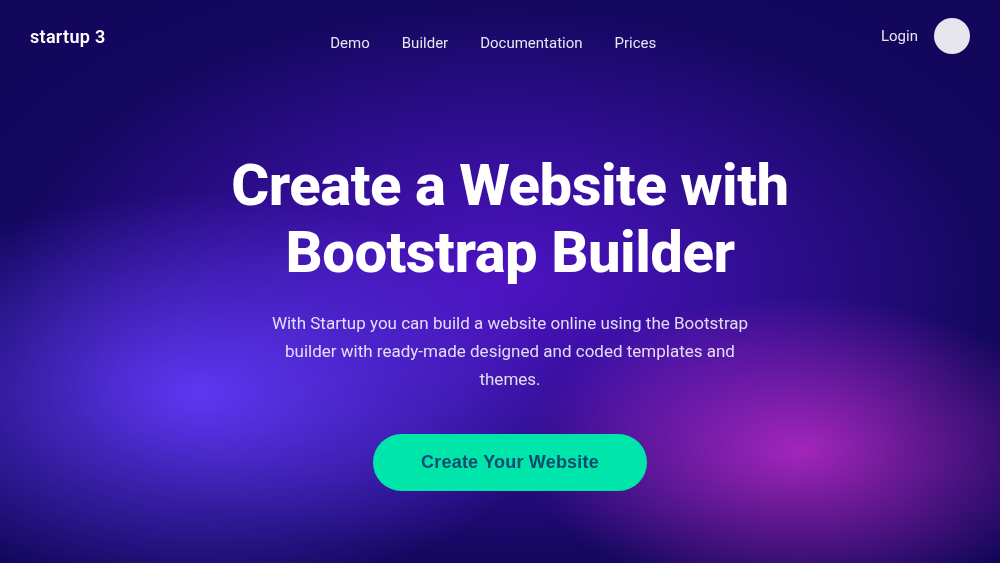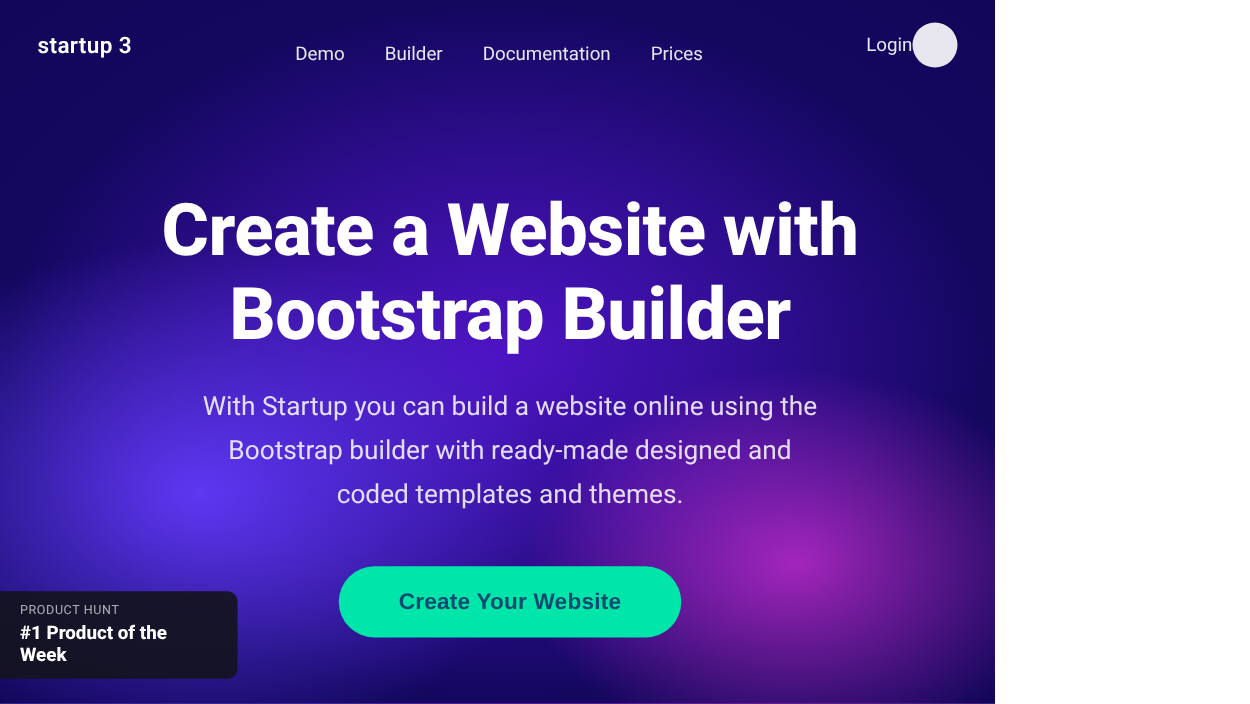--- a/index.html
+++ b/index.html
@@ -10,21 +10,21 @@
 
     body {
       width: 1000px;
       height: 563px;
       overflow: hidden;
       font-family: -apple-system, BlinkMacSystemFont, 'Segoe UI', Roboto, sans-serif;
     }
 
     .hero-section {
       position: relative;
-      width: 796px;
+      width: 1000px;
       height: 563px;
       background: radial-gradient(ellipse at 30% 60%, #9b30ff 0%, #6020cc 20%, #3a10a0 40%, #1a0870 60%, #0a0550 80%),
                   radial-gradient(ellipse at 70% 80%, #ff40ff 0%, #cc20cc 20%, transparent 50%),
                   radial-gradient(ellipse at 20% 80%, #6040ff 0%, transparent 40%);
       background-blend-mode: screen;
       overflow: hidden;
     }
 
     .hero-bg {
       position: absolute;
@@ -64,20 +64,21 @@
     .navbar-nav a {
       color: rgba(255, 255, 255, 0.9);
       text-decoration: none;
       font-size: 15px;
       font-weight: 400;
     }
 
     .navbar-right {
       display: flex;
       align-items: center;
+      gap: 16px;
     }
 
     .login-link {
       color: rgba(255, 255, 255, 0.9);
       font-size: 15px;
       text-decoration: none;
     }
 
     .avatar-circle {
       width: 36px;
@@ -103,21 +104,21 @@
       font-size: 58px;
       font-weight: 800;
       line-height: 1.15;
       max-width: 700px;
       letter-spacing: -0.5px;
       margin-bottom: 24px;
     }
 
     .hero-subtitle {
       color: rgba(255, 255, 255, 0.85);
-      font-size: 21px;
+      font-size: 17px;
       font-weight: 400;
       line-height: 1.65;
       max-width: 500px;
       margin-bottom: 40px;
     }
 
     .cta-button {
       background: #00e5aa;
       color: #0c4a6e;
       border: none;
@@ -185,17 +186,13 @@
       <div class="avatar-circle"></div>
     </div>
   </nav>
 
   <div class="hero-content">
     <h1 class="hero-title">Create a Website with Bootstrap Builder</h1>
     <p class="hero-subtitle">With Startup you can build a website online using the Bootstrap builder with ready-made designed and coded templates and themes.</p>
     <button class="cta-button">Create Your Website</button>
   </div>
 
-  <div class="product-hunt-badge">
-    <div class="badge-label">Product Hunt</div>
-    <div class="badge-title">#1 Product of the Week</div>
-  </div>
 </section>
 
 </body></html>

